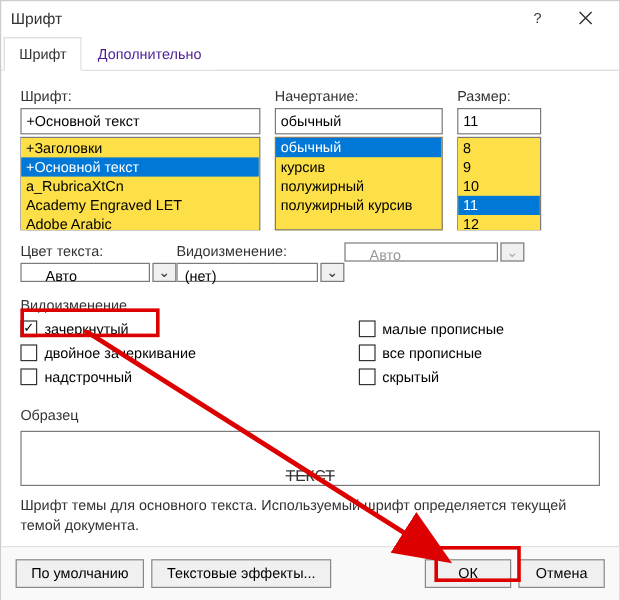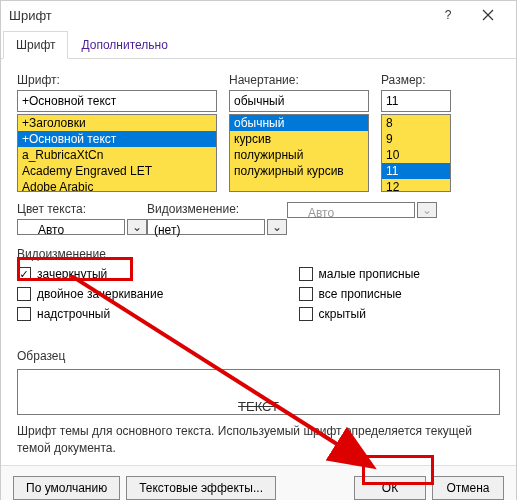--- a/index.html
+++ b/index.html
@@ -147,21 +147,21 @@
             <span>все прописные</span>
           </label>
         <label class="chk">
             <span class="box"></span>
             <span>скрытый</span>
           </label>
       </div>
     </div>
 
     <div class="sample">
-      <div class="section-lbl" style="margin-top:16px">Образец</div>
+      <div class="section-lbl" style="margin-top:6px">Образец</div>
       <div class="samplebox">
           <span>ТЕКСТ</span>
         </div>
     </div>
 
     <div class="hint">Шрифт темы для основного текста. Используемый шрифт определяется текущей темой документа.</div>
   </div>
 
   <div class="footer">
     <div class="pbtn">По умолчанию</div>

